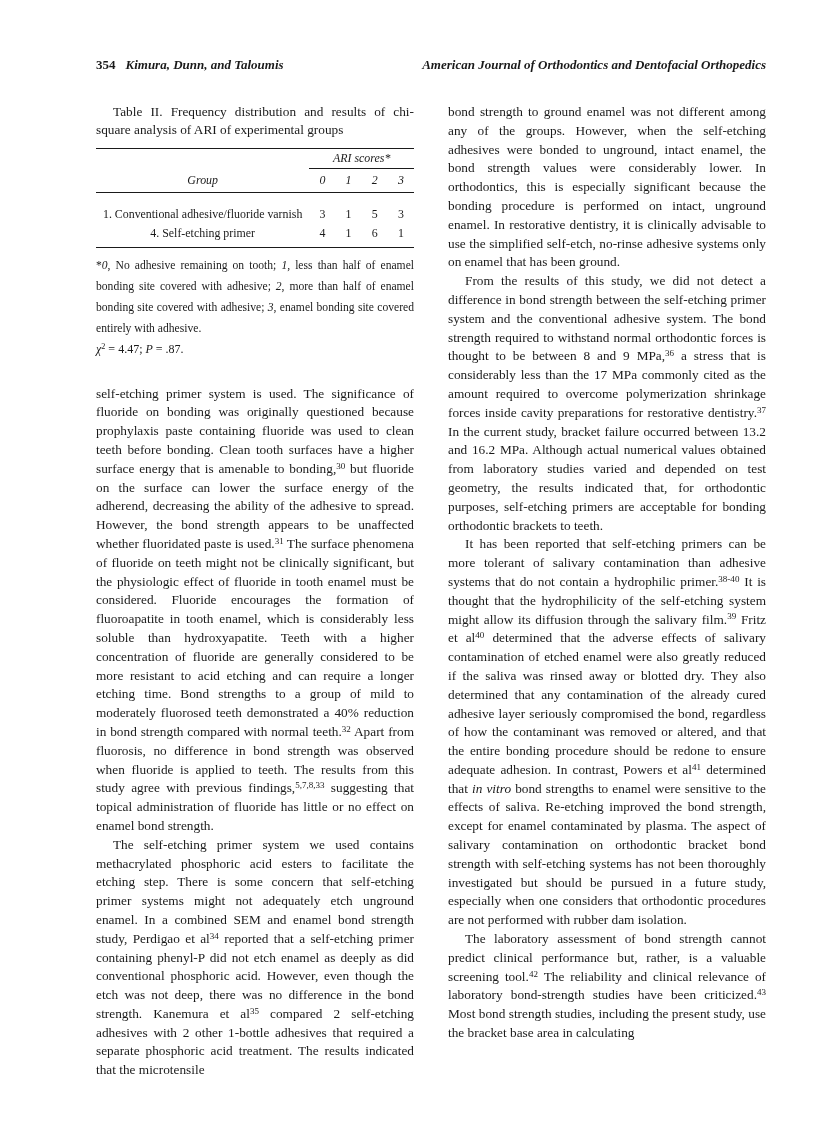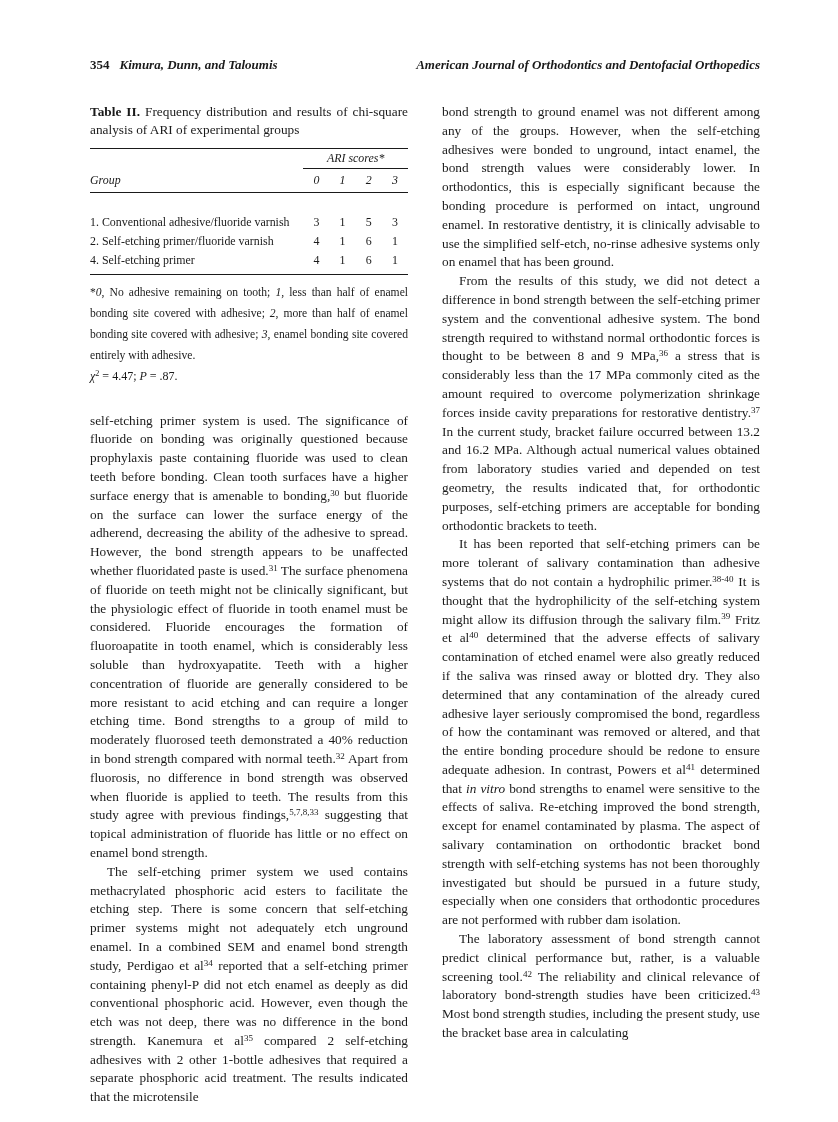--- a/index.html
+++ b/index.html
@@ -13,21 +13,21 @@
     height: 1122px;
     margin: 0 auto;
     background: #ffffff;
     color: #1a1a1a;
     font-family: "Liberation Serif", "DejaVu Serif", serif;
     overflow: hidden;
     box-sizing: border-box;
   }
   .content {
     position: absolute;
-    left: 90px;
+    left: 96px;
     top: 57px;
     width: 670px;
   }
   
   .running-header {
     display: flex;
     justify-content: space-between;
     align-items: flex-start;
     font-size: 13px;
     line-height: 16px;
@@ -64,21 +64,21 @@
     top: -0.45em;
   }
   
   .table-block { margin-bottom: 27px; }
   .table-caption {
     margin: 0 0 9px 0;
     font-size: 13.3px;
     line-height: 18px;
     text-align: justify;
   }
-  .table-caption .cap-label { font-weight: bold; }
+  .table-caption .cap-label { font-weight: normal; margin-left: 17px; }
   table.ari-table {
     width: 100%;
     border-collapse: collapse;
     border-top: 1.2px solid #1a1a1a;
     border-bottom: 1.2px solid #1a1a1a;
     font-size: 11.9px;
     line-height: 15px;
   }
   table.ari-table th, table.ari-table td {
     padding: 2px 0;
@@ -90,23 +90,23 @@
     border-bottom: 0.9px solid #1a1a1a;
     padding-top: 6px;
     padding-bottom: 3px;
   }
   tr.col-head-row th {
     border-bottom: 0.9px solid #1a1a1a;
     font-style: italic;
     padding-top: 4px;
     padding-bottom: 4px;
   }
-  th.group-col, td.group-cell { text-align: left; width: 212px; }
+  th.group-col, td.group-cell { text-align: center; width: 212px; }
   th.num, td.num { text-align: center; width: 26px; }
-  tbody tr:first-child td { padding-top: 22px; }
+  tbody tr:first-child td { padding-top: 14px; }
   tbody tr:last-child td { padding-bottom: 6px; }
   .table-footnote {
     margin: 7px 0 0 0;
     font-size: 11.6px;
     line-height: 21px;
     text-align: justify;
   }
   .table-stats {
     margin: 3px 0 0 0;
     font-size: 12px;
@@ -151,27 +151,20 @@
             </thead>
             <tbody>
               <tr>
                 <td class="group-cell">1. Conventional adhesive/fluoride varnish</td>
                 <td class="num">3</td>
                 <td class="num">1</td>
                 <td class="num">5</td>
                 <td class="num">3</td>
               </tr>
               <tr>
-                <td class="group-cell">2. Self-etching primer/fluoride varnish</td>
-                <td class="num">4</td>
-                <td class="num">1</td>
-                <td class="num">6</td>
-                <td class="num">1</td>
-              </tr>
-              <tr>
                 <td class="group-cell">4. Self-etching primer</td>
                 <td class="num">4</td>
                 <td class="num">1</td>
                 <td class="num">6</td>
                 <td class="num">1</td>
               </tr>
             </tbody>
           </table>
 
           <p class="table-footnote">*<i>0</i>, No adhesive remaining on tooth; <i>1</i>, less than half of enamel bonding site covered with adhesive; <i>2</i>, more than half of enamel bonding site covered with adhesive; <i>3</i>, enamel bonding site covered entirely with adhesive.</p>

